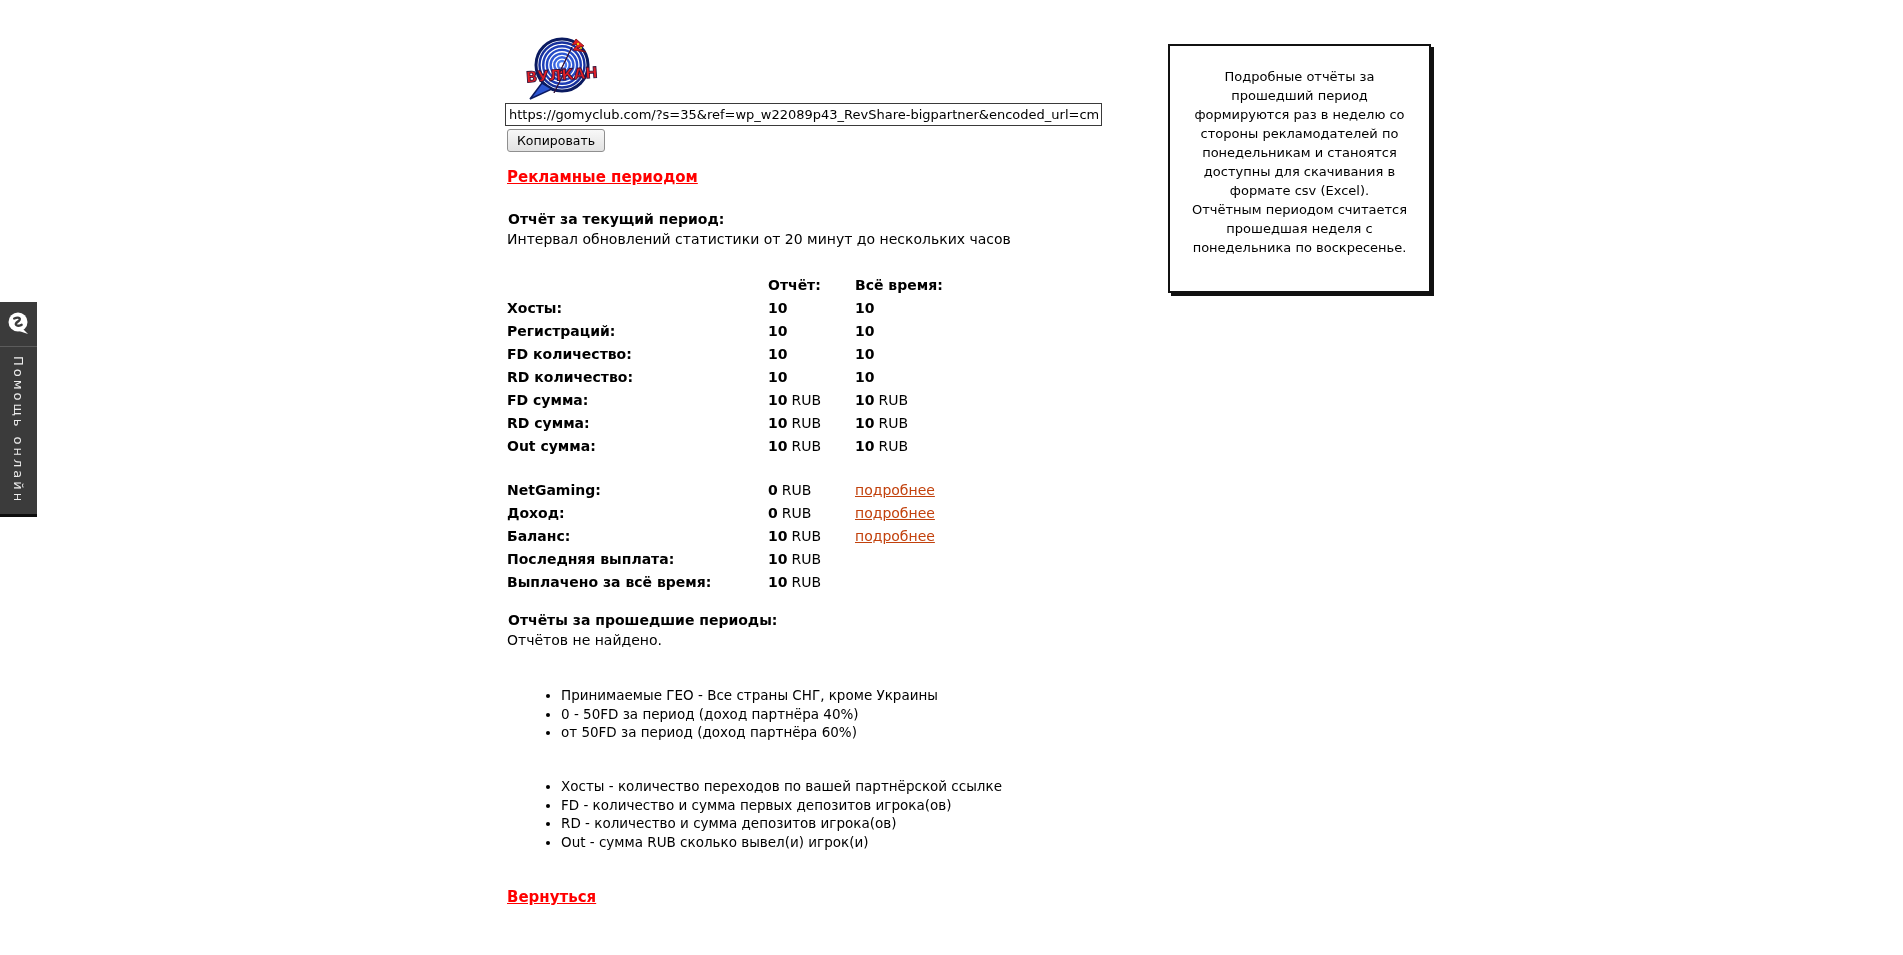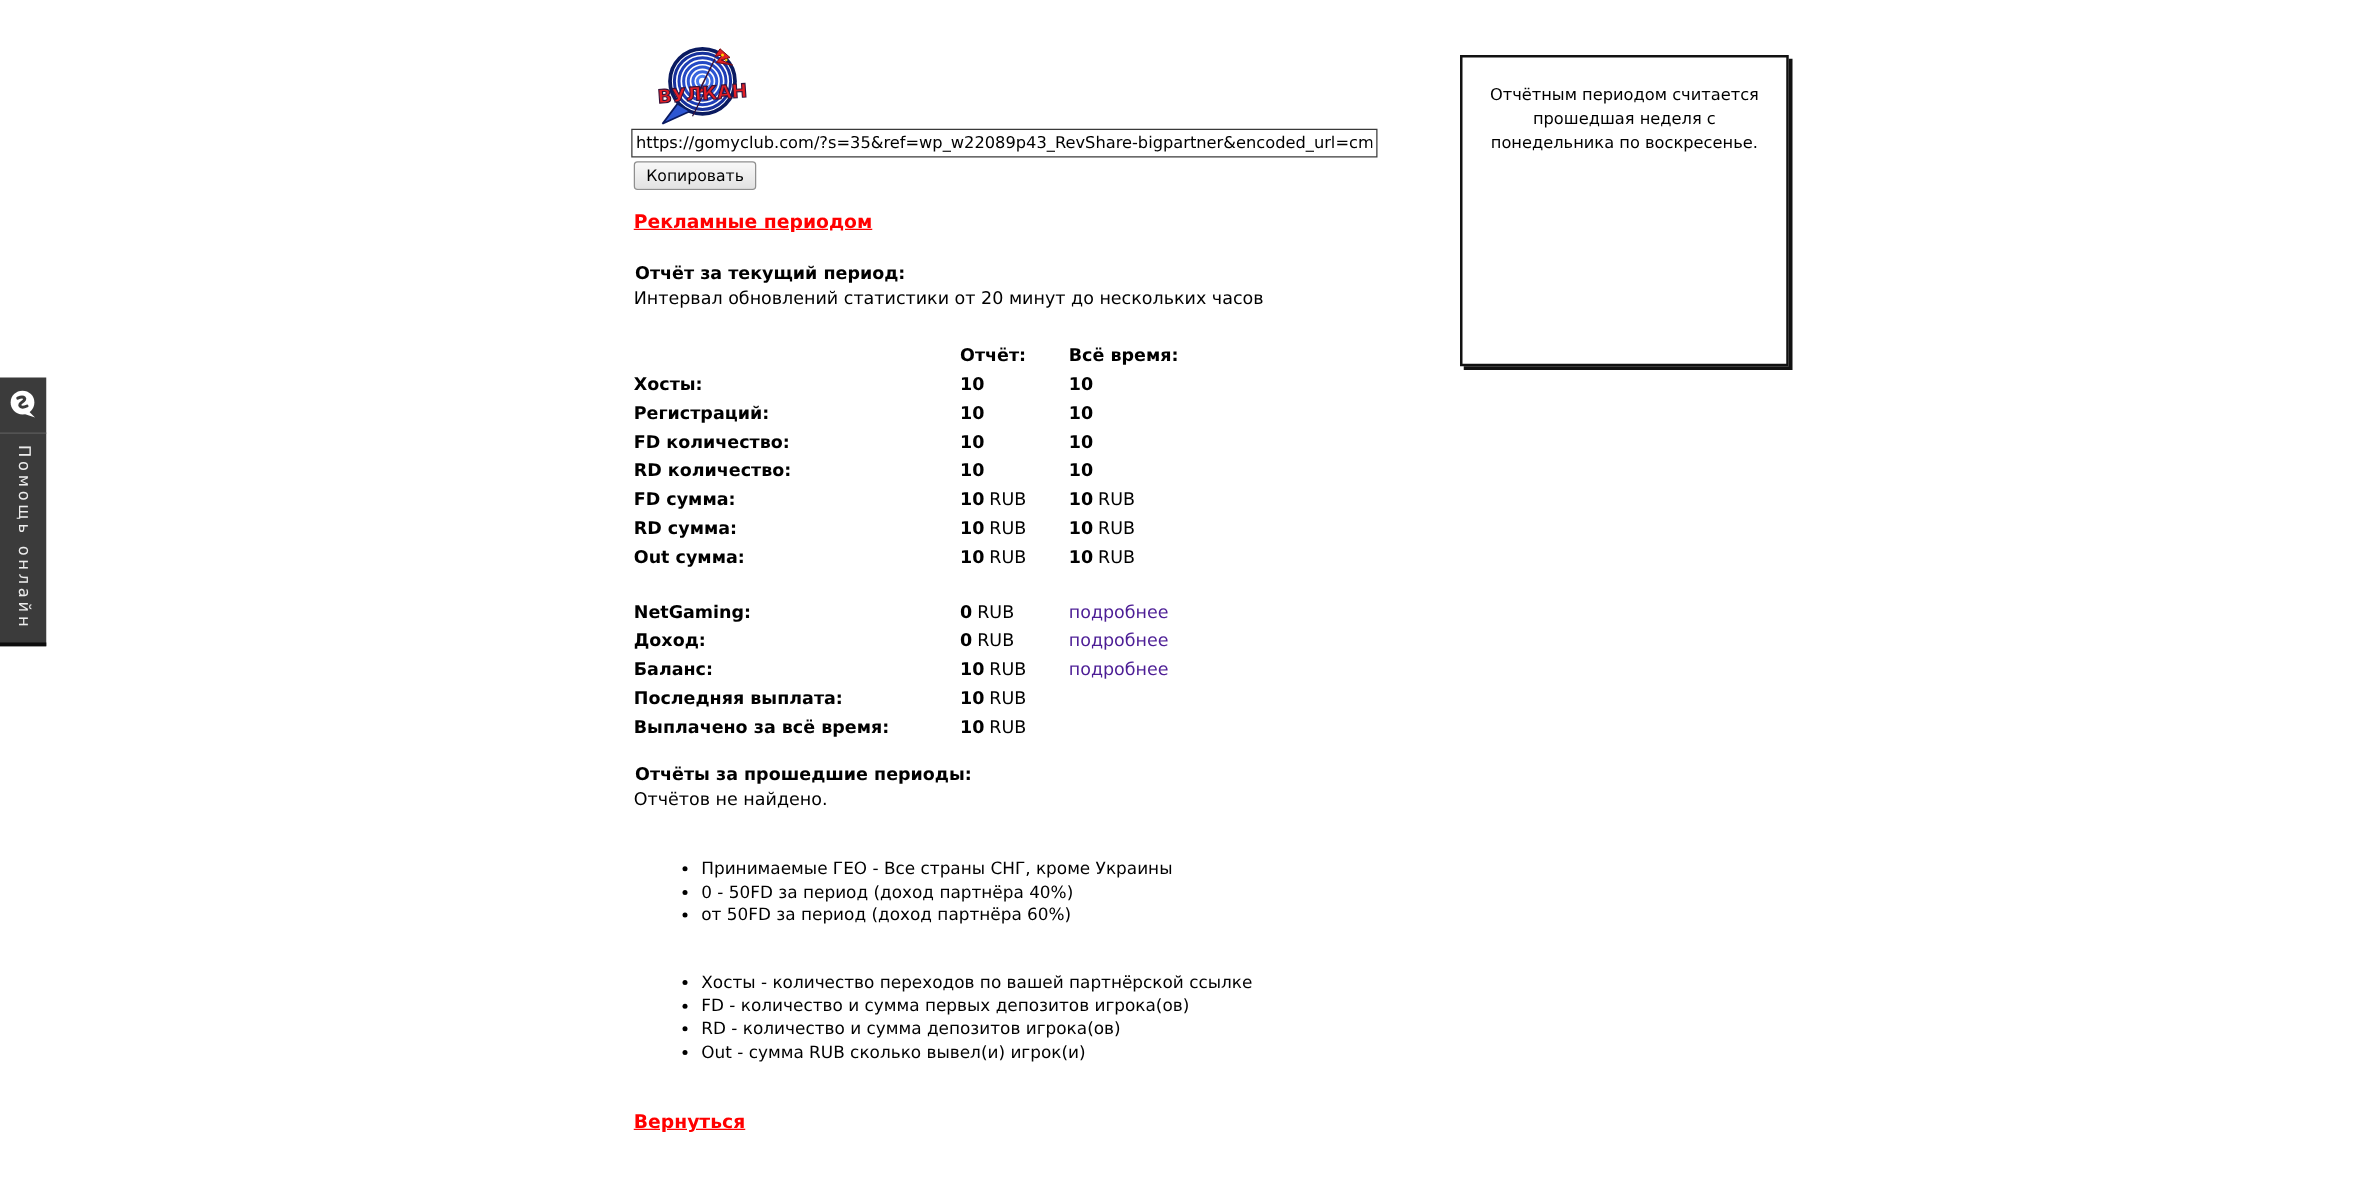--- a/index.html
+++ b/index.html
@@ -27,32 +27,32 @@
   .h-bold{position:absolute;left:508px;font-weight:bold;font-size:14px;}
   .plain{position:absolute;left:507px;font-size:14px;}
 
   
   .grid{position:absolute;left:507px;display:grid;grid-template-columns:261px 87px 175px;font-size:14px;}
   .grid .cell{line-height:23px;height:23px;white-space:nowrap;}
   .grid .label{font-weight:bold;}
   .grid .head{font-weight:bold;}
   .grid b{font-weight:bold;}
   .unit{margin-left:4px;font-weight:normal;}
-  .plain-link{color:#4c1d95;cursor:pointer;}
+  .plain-link{color:#c2410c;text-decoration:underline;cursor:pointer;}
 
   
   .blist{position:absolute;left:536px;margin:0;padding-left:25px;font-size:13.5px;}
   .blist li{margin-bottom:4.5px;line-height:14px;}
 
   
   .info-box{position:absolute;left:1168px;top:44px;width:263px;height:249px;box-sizing:border-box;
             border:2px solid #111;box-shadow:3px 3px 0 #111;background:#fff;
             padding:21px 13px;text-align:center;font-size:13px;line-height:19px;}
   .info-box p{margin:0;}
-  .info-box p + p{margin-top:38px;font-weight:bold;}
+  .info-box p + p{}
 </style>
 </head>
 <body>
 
 <div class="help-tab">
   <div class="icon-box">
     <svg width="26" height="26" viewBox="0 0 26 26">
       <circle cx="12" cy="11" r="9.5" fill="#ffffff"></circle>
       <path d="M16 17 L22 23 L13 20 Z" fill="#ffffff"></path>
       <path d="M8.2 7.5 C13.5 5.2 15.8 8.2 11.8 10.6 C7.8 13 10.2 16.2 15.6 13.8" stroke="#3b3b3b" stroke-width="2.4" fill="none" stroke-linecap="round"></path>
@@ -153,14 +153,15 @@
 <ul class="blist" style="top:779px">
   <li>Хосты - количество переходов по вашей партнёрской ссылке</li>
   <li>FD - количество и сумма первых депозитов игрока(ов)</li>
   <li>RD - количество и сумма депозитов игрока(ов)</li>
   <li>Out - сумма RUB сколько вывел(и) игрок(и)</li>
 </ul>
 
 <a class="red-link back">Вернуться</a>
 
 <div class="info-box">
+  <p>Подробные отчёты за прошедший период формируются раз в неделю со стороны рекламодателей по понедельникам и станоятся доступны для скачивания в формате csv (Excel).</p>
   <p>Отчётным периодом считается прошедшая неделя с понедельника по воскресенье.</p>
 </div>
 
 </body></html>

